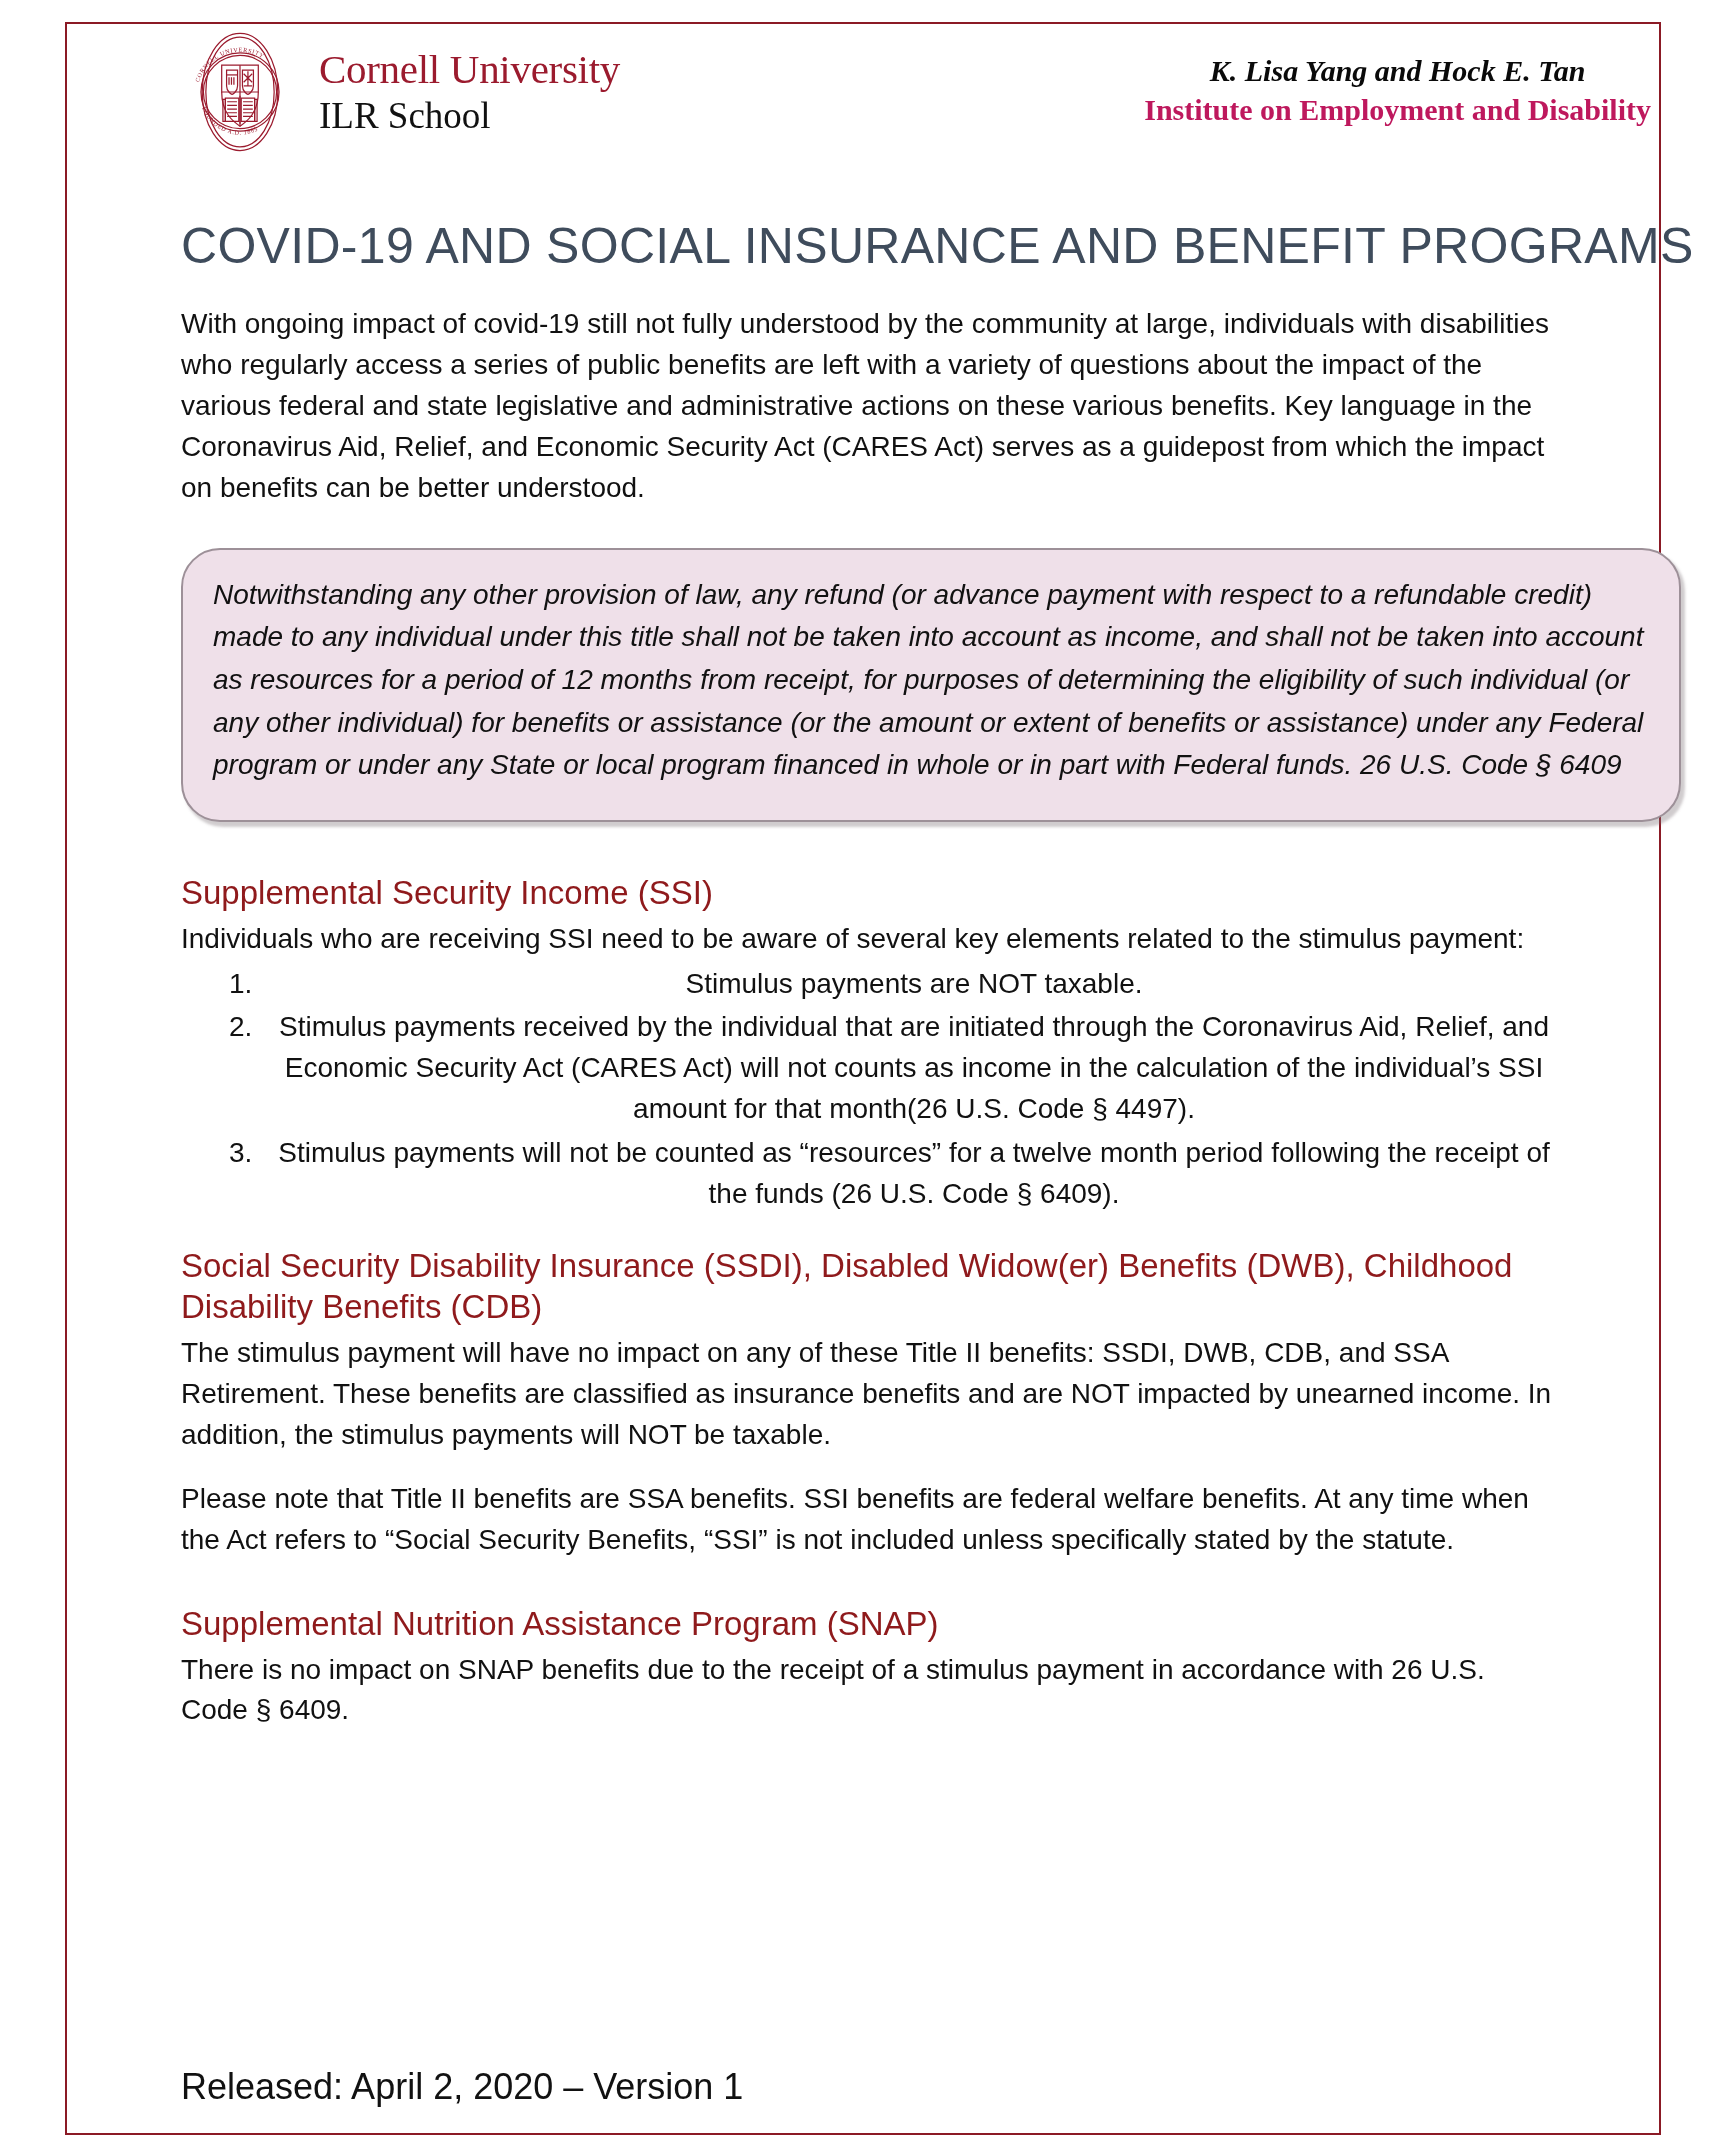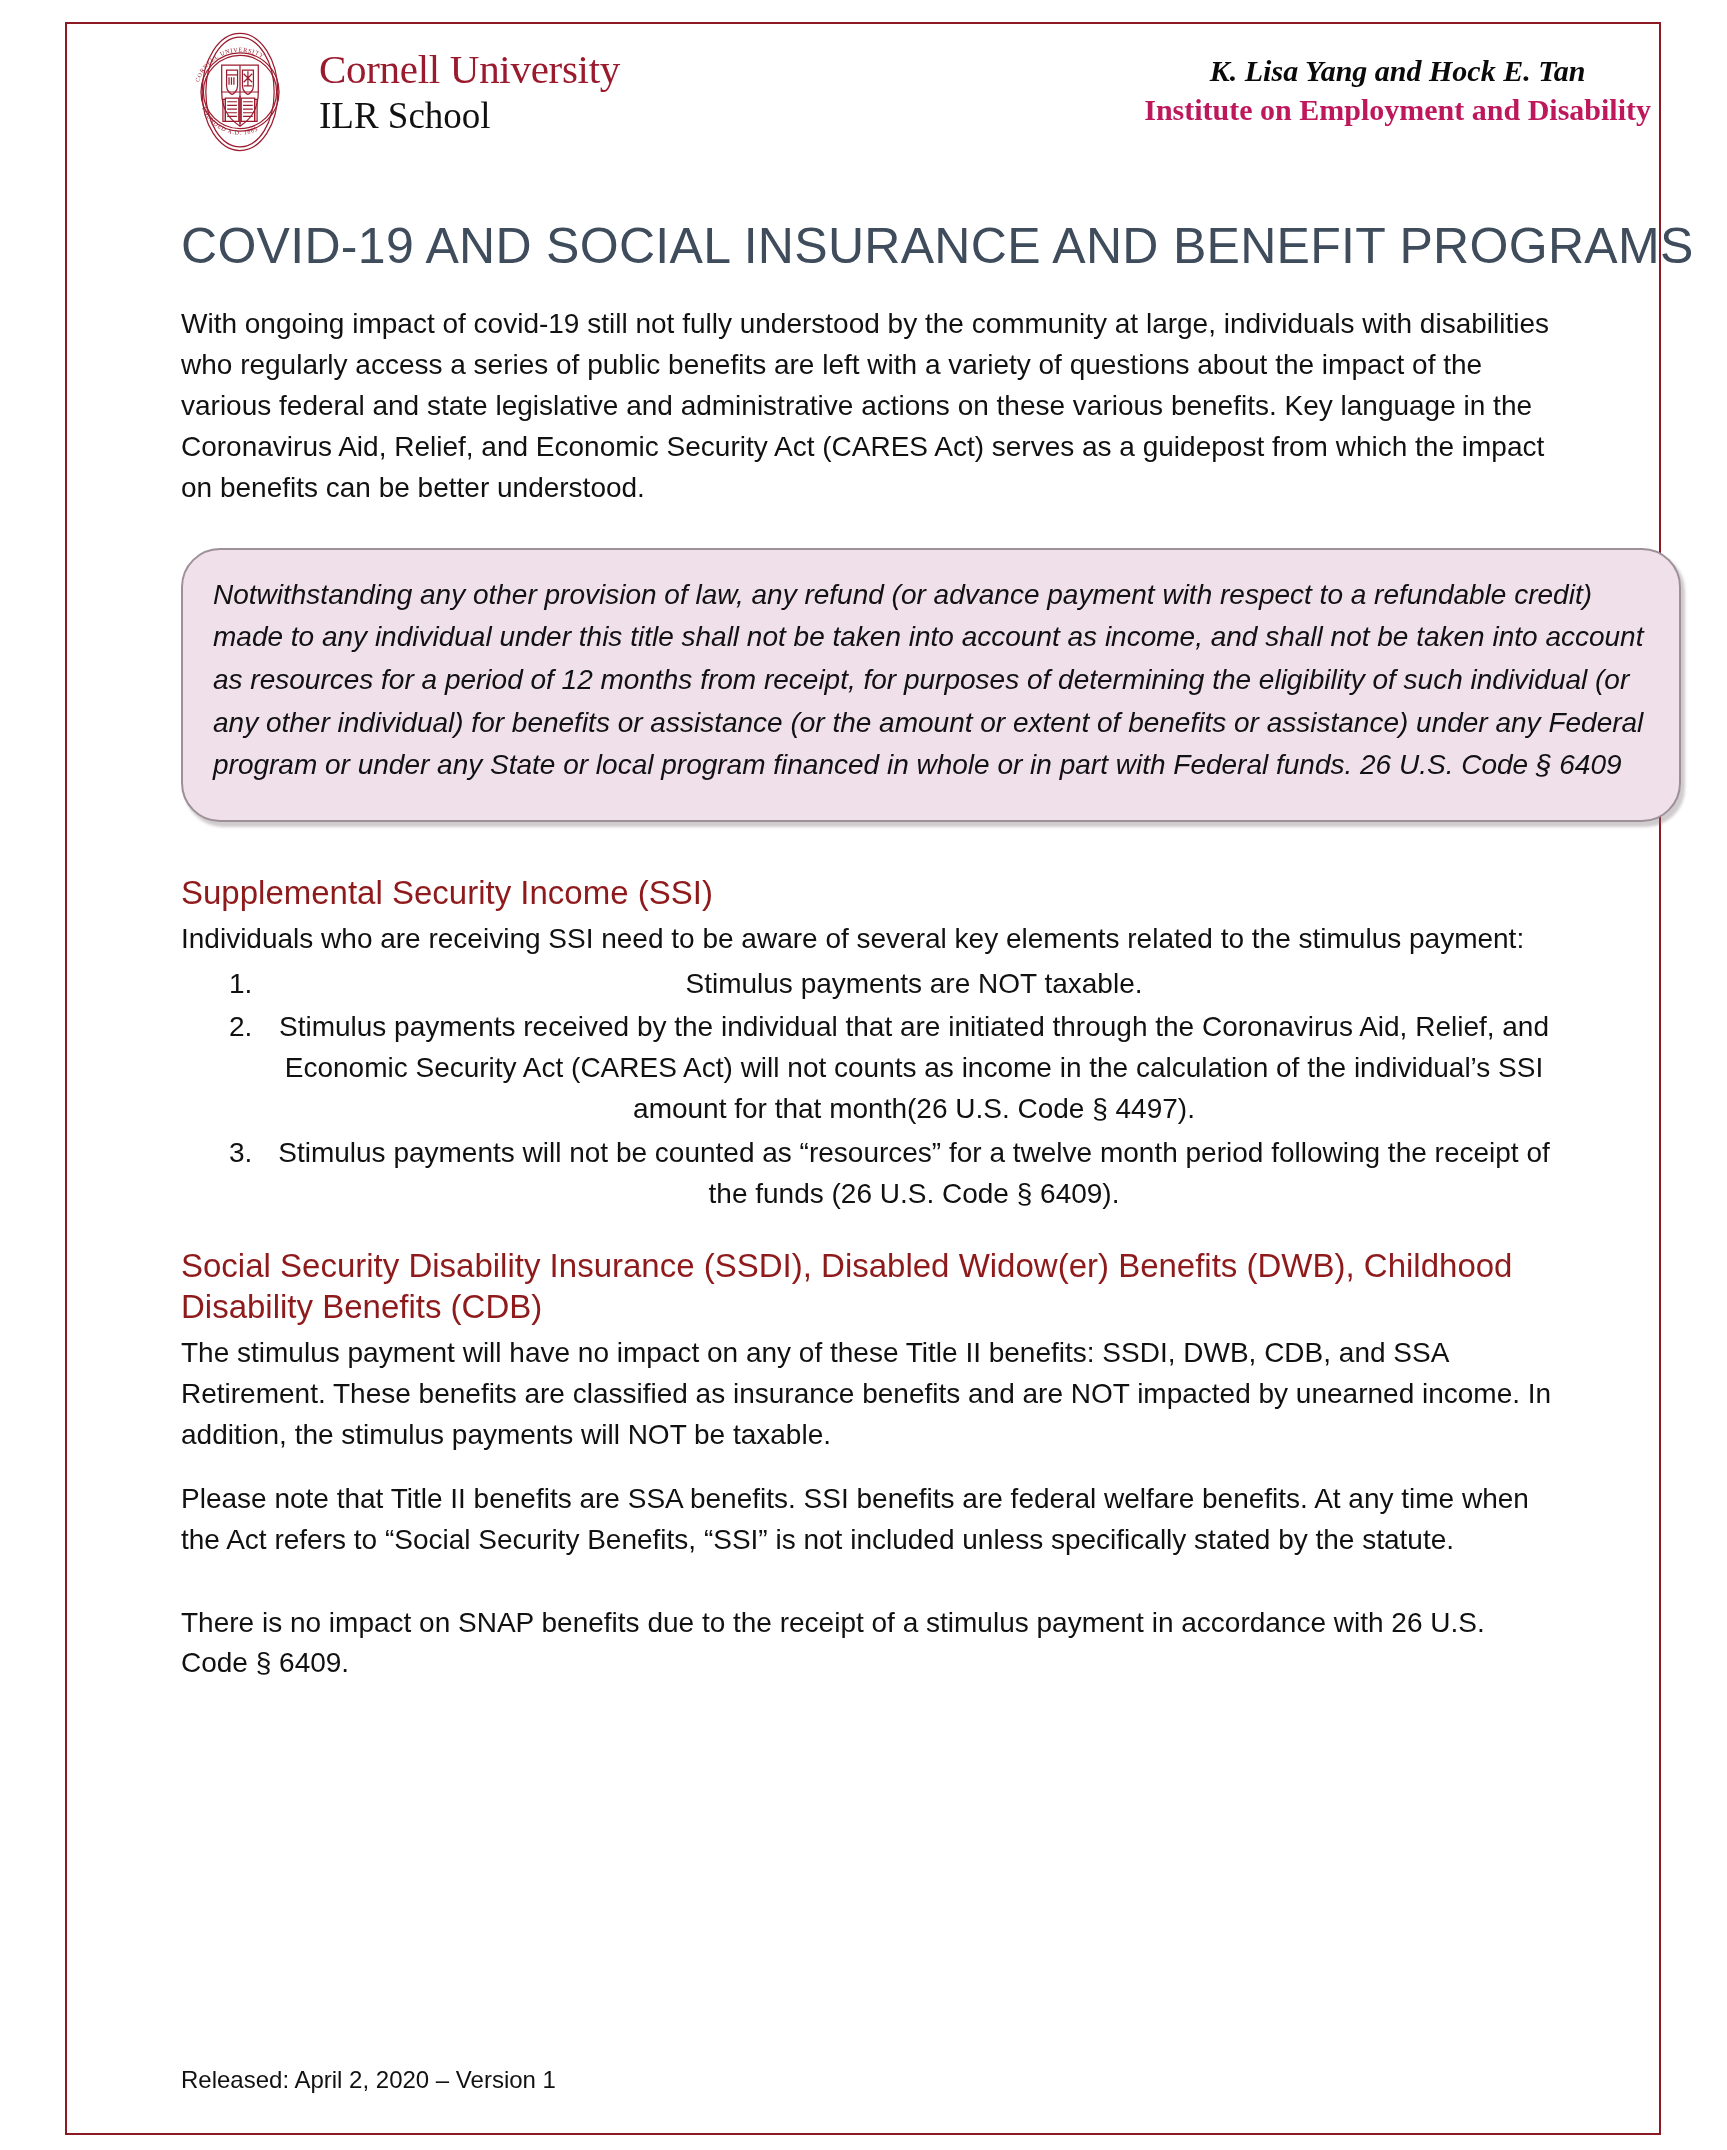--- a/index.html
+++ b/index.html
@@ -193,21 +193,21 @@
     text-align: left;
   }
 
   .spacer-sm { height: 18px; }
 
   .footer-note {
     position: absolute;
     left: 181px;
     top: 2066px;
     font-family: "Liberation Sans", sans-serif;
-    font-size: 24px;
+    font-size: 36px;
     color: #111111;
     white-space: nowrap;
   }
 </style>
 </head>
 <body>
 
 <div class="page">
 
   <div class="page-frame"></div>
@@ -280,20 +280,21 @@
 
     <div class="section">
       <h2 class="section-heading">Social Security Disability Insurance (SSDI), Disabled Widow(er) Benefits (DWB), Childhood Disability Benefits (CDB)</h2>
       <p class="body-text">The stimulus payment will have no impact on any of these Title II benefits:  SSDI, DWB, CDB, and SSA Retirement.  These benefits are classified as insurance benefits and are NOT impacted by unearned income. In addition, the stimulus payments will NOT be taxable.</p>
       <p class="body-text">Please note that Title II benefits are SSA benefits.  SSI benefits are federal welfare benefits.  At any time when the Act refers to “Social Security Benefits, “SSI” is not included unless specifically stated by the statute.</p>
     </div>
 
     <div class="spacer-sm"></div>
 
     <div class="section">
+      <h2 class="section-heading">Supplemental Nutrition Assistance Program (SNAP)</h2>
       <p class="body-text">There is no impact on SNAP benefits due to the receipt of a stimulus payment in accordance with 26 U.S. Code § 6409.</p>
     </div>
 
   </div>
 
   <div class="footer-note">Released: April 2, 2020 – Version 1</div>
 
 </div>
 
 

